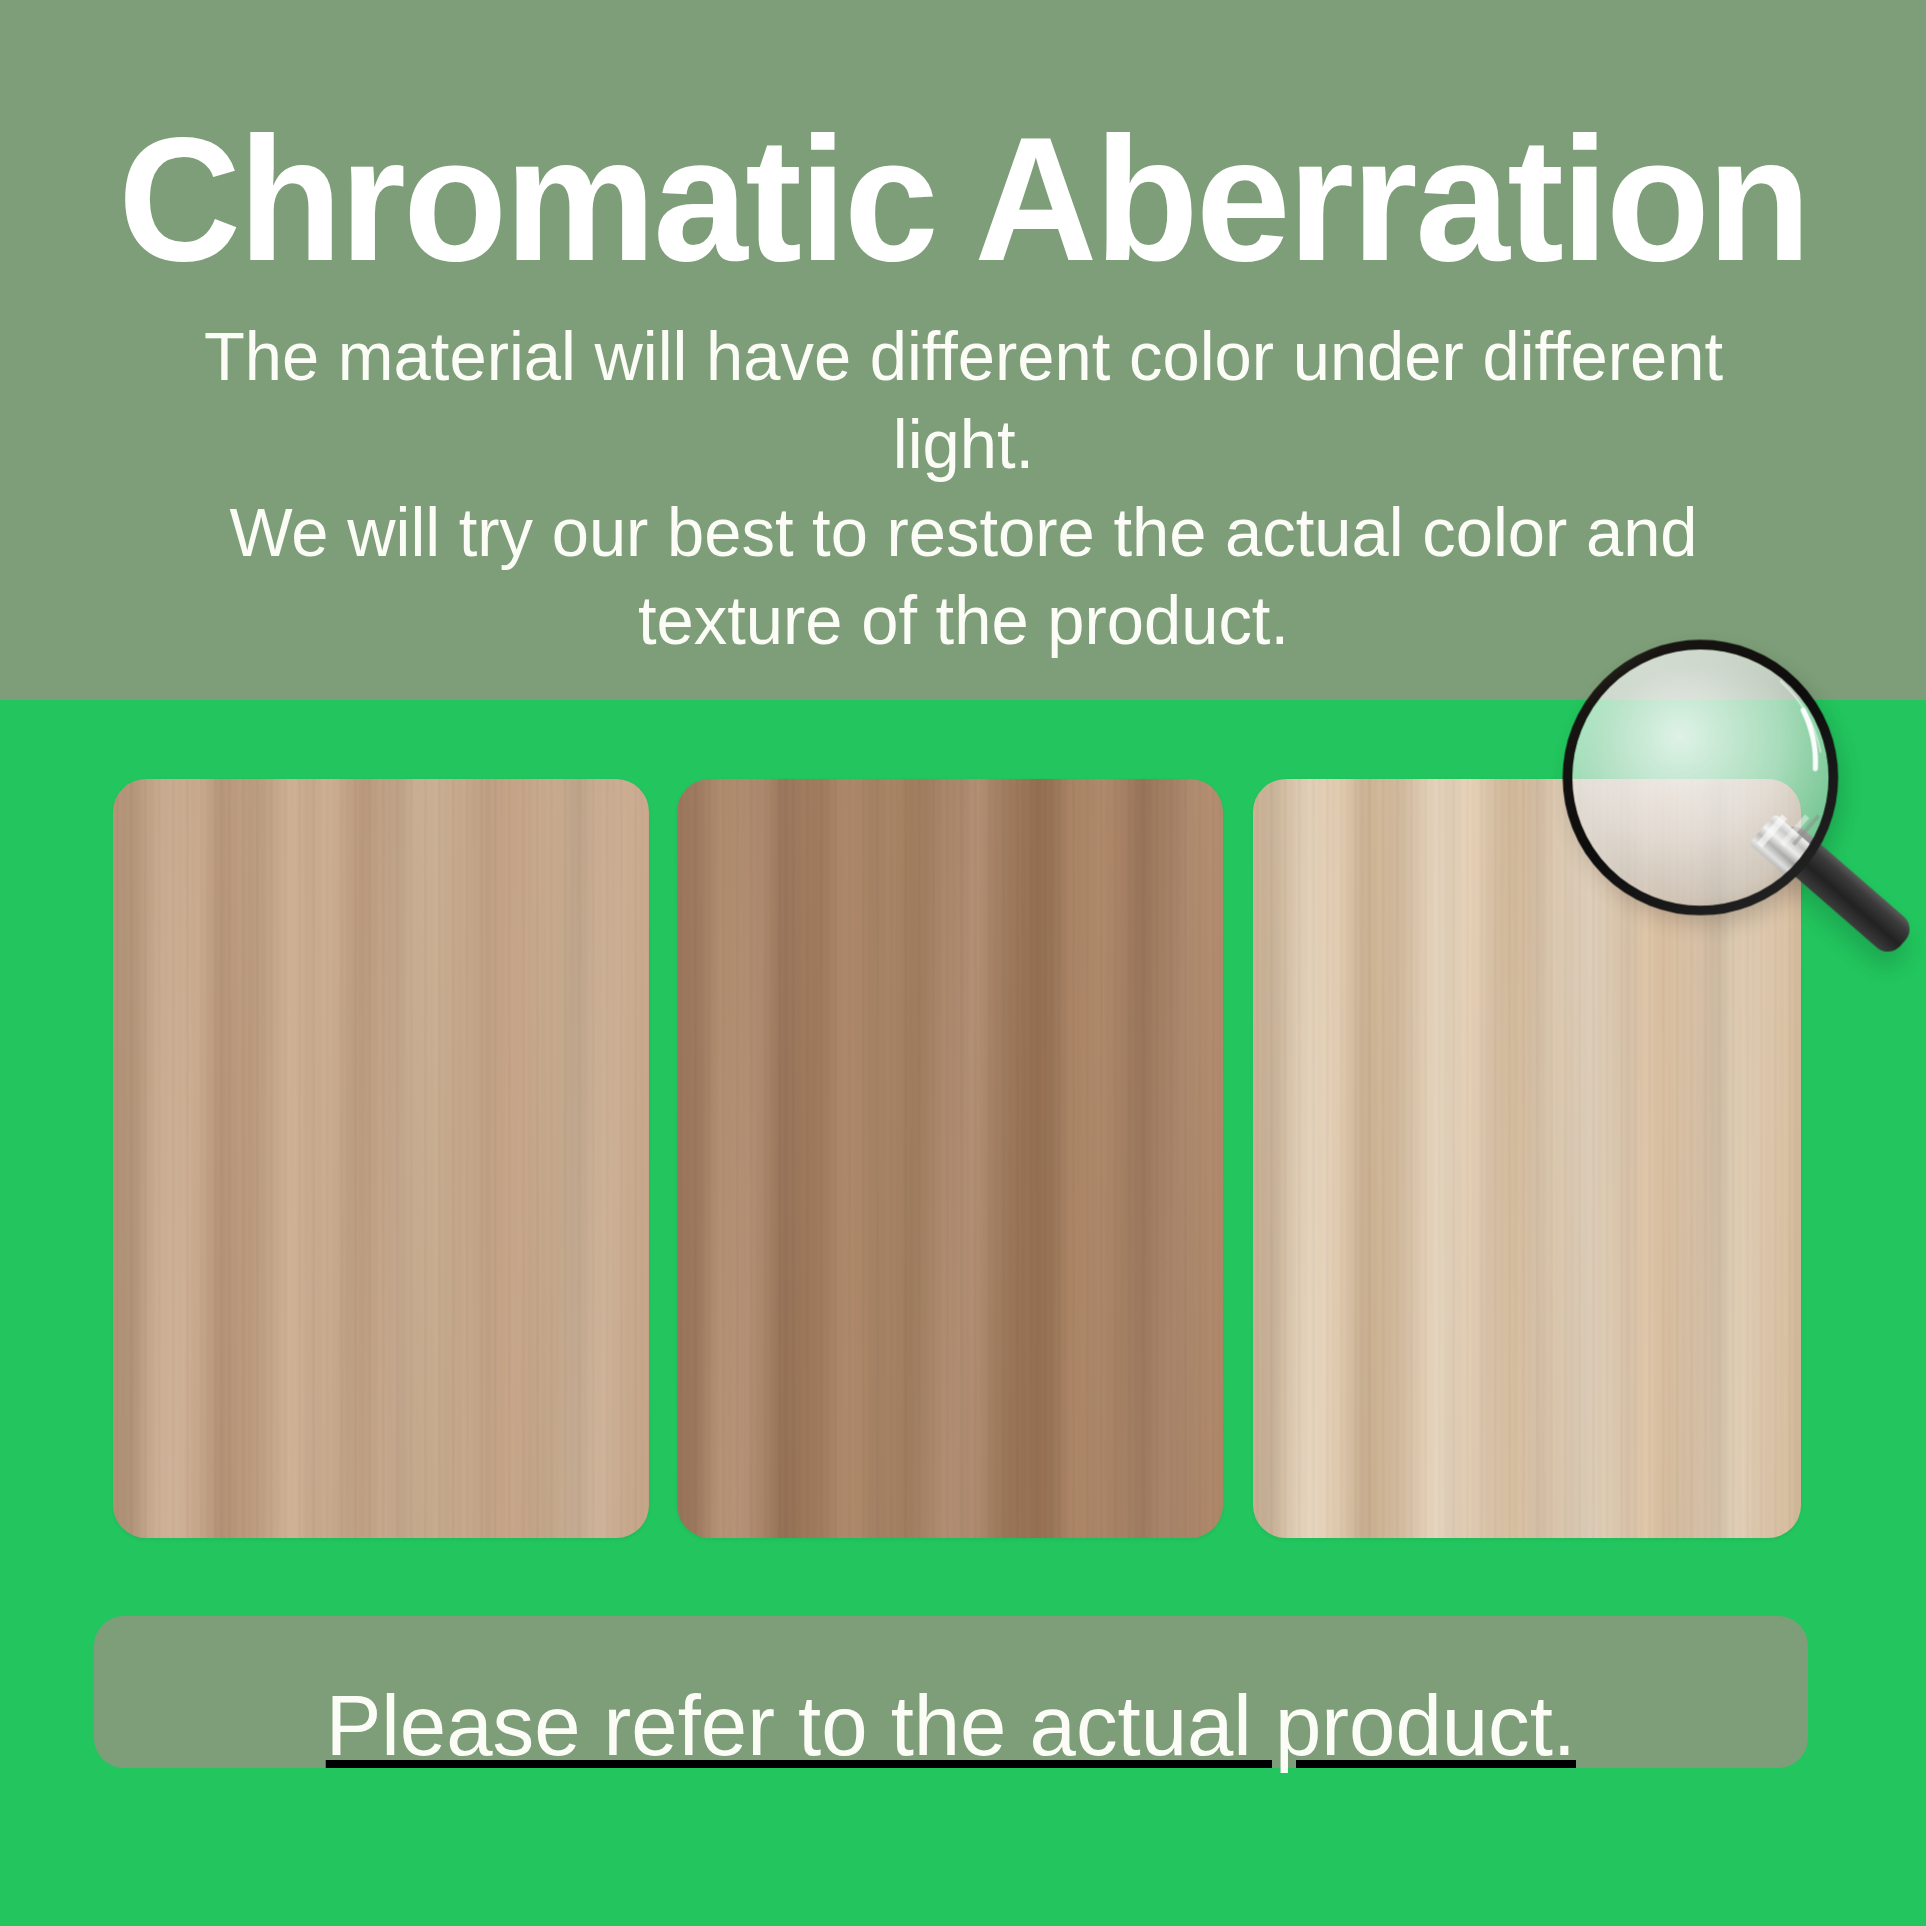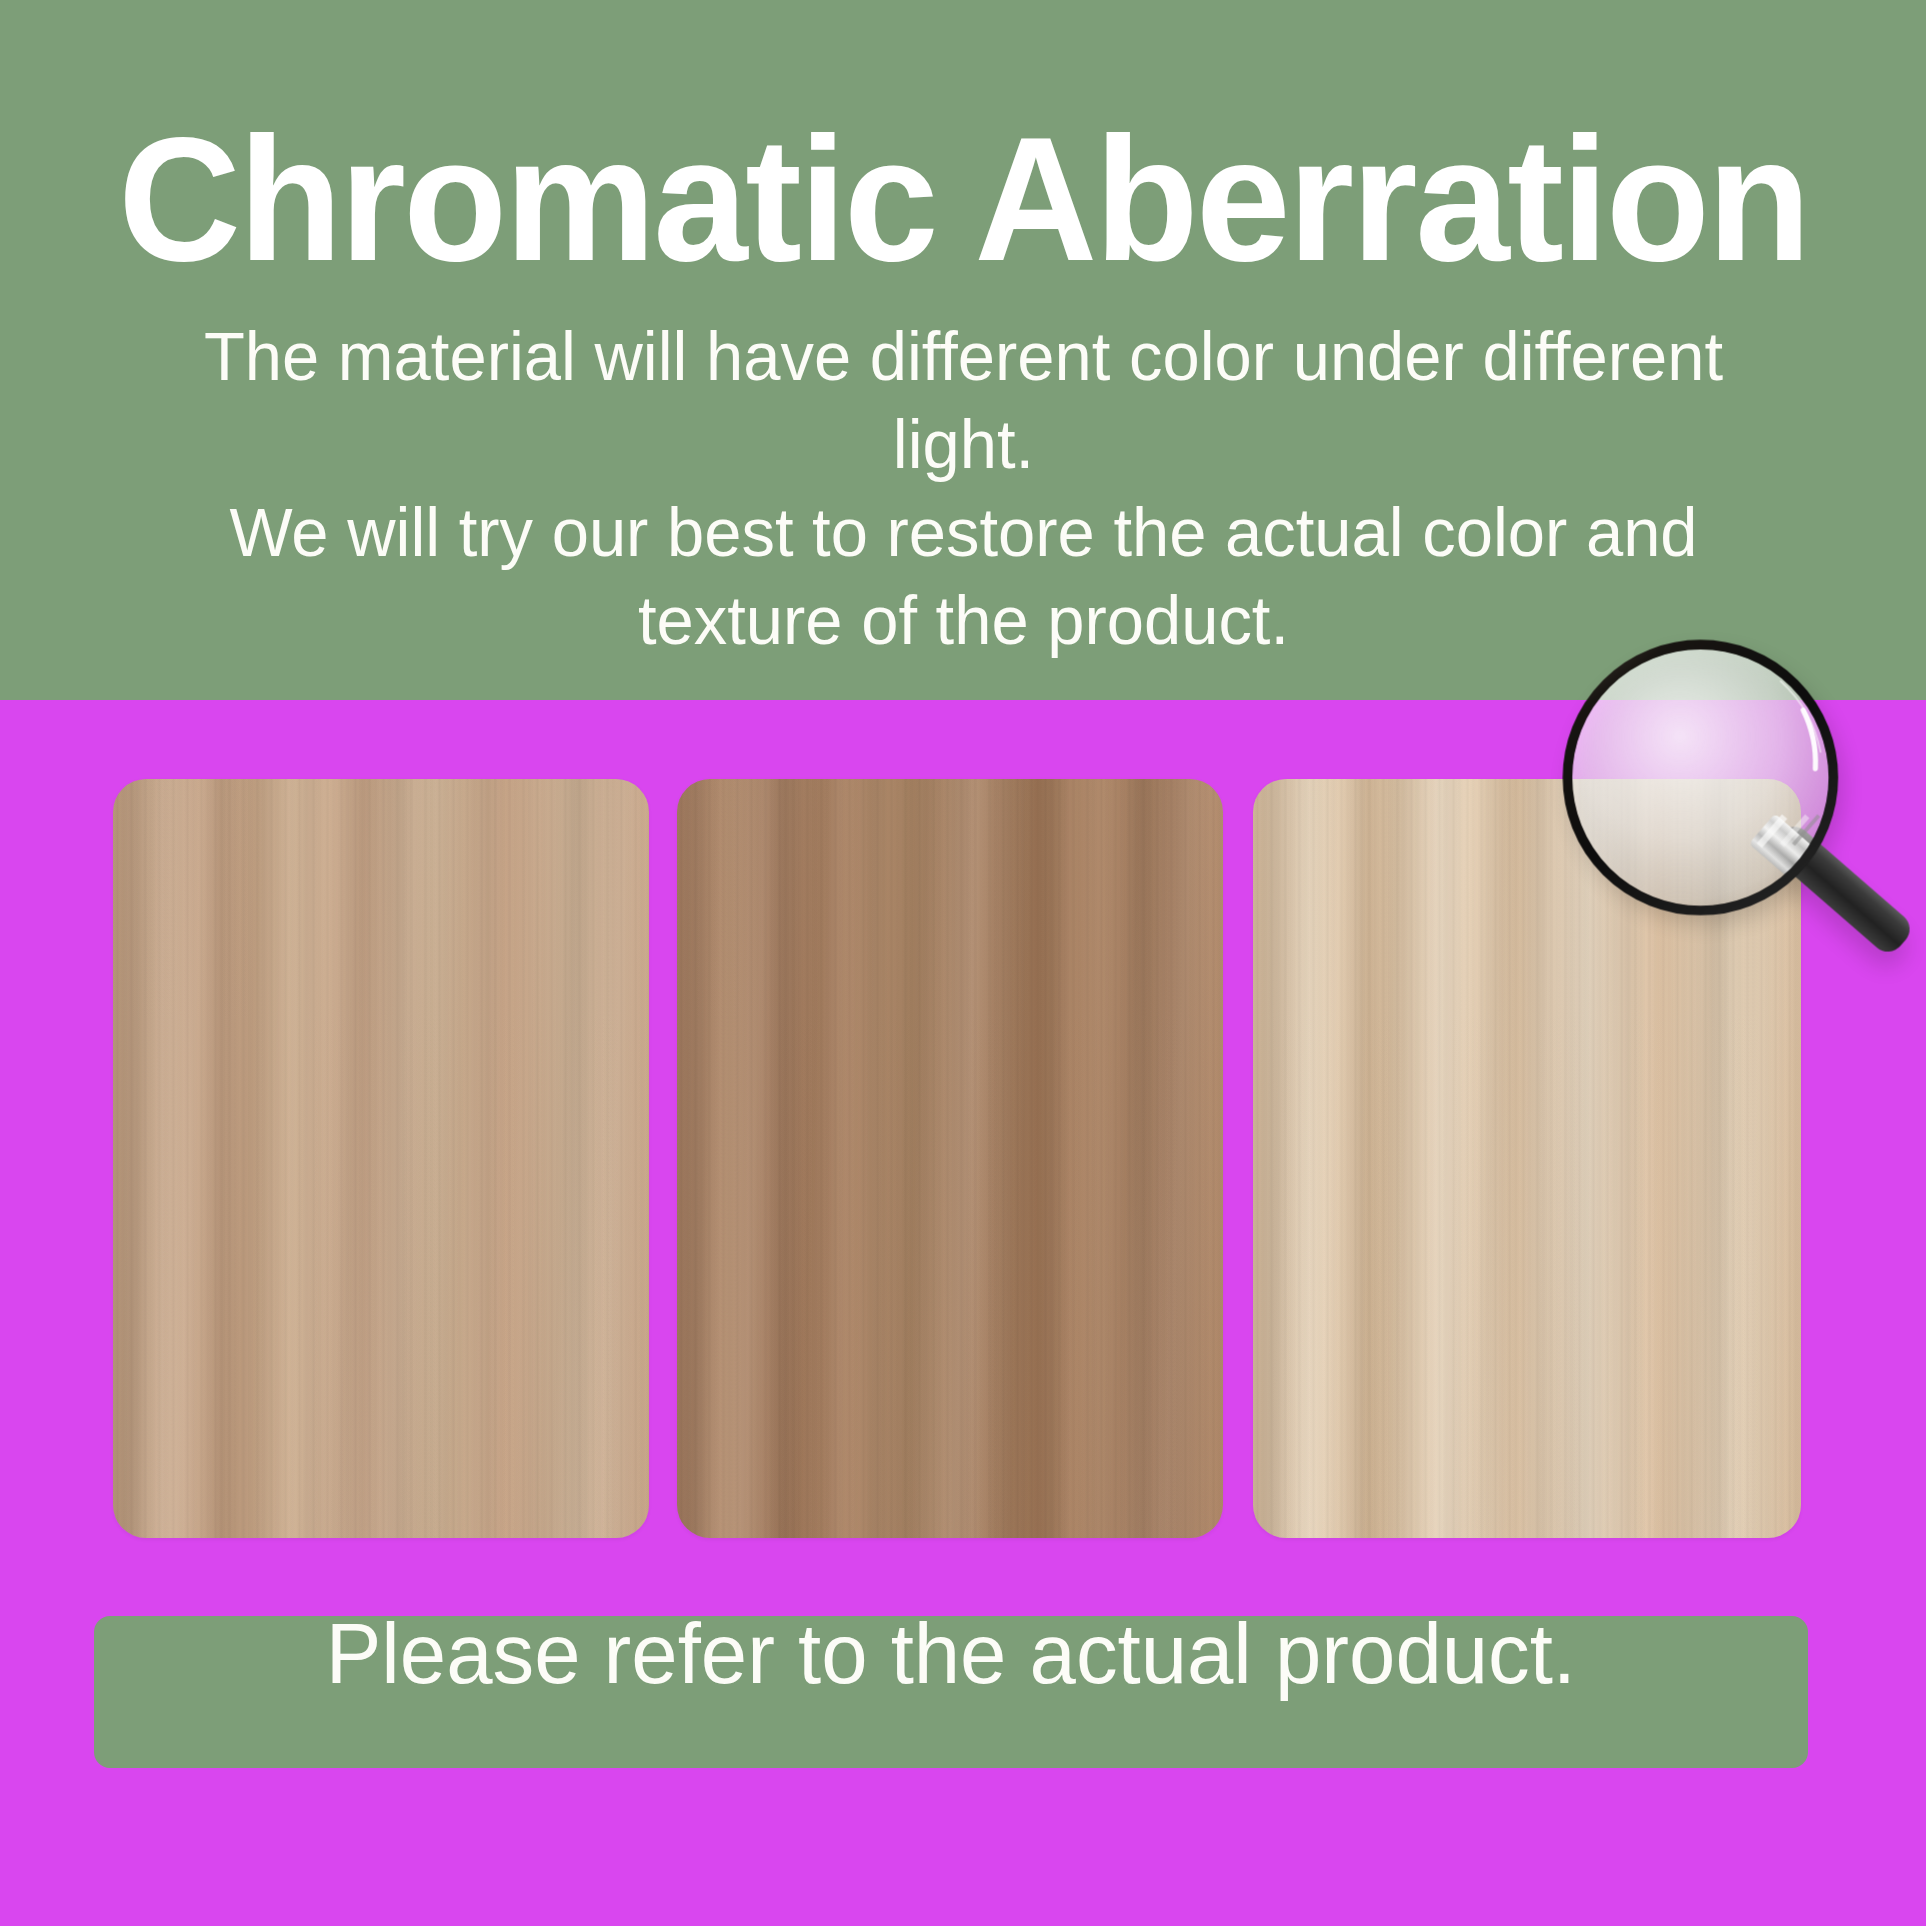--- a/index.html
+++ b/index.html
@@ -7,21 +7,21 @@
   html, body {
     width: 1926px; height: 1926px;
     background: #efefef;
     font-family: "Liberation Sans", "DejaVu Sans", sans-serif;
     overflow: hidden;
   }
 
   #page {
     position: relative;
     width: 1926px; height: 1926px;
-    background: #d946ef;
+    background: #22c55e;
     overflow: hidden;
   }
 
   
   #header {
     position: absolute;
     left: 0; top: 0;
     width: 1926px; height: 700px;
     background: #7d9e78;
     display: flex;
@@ -117,24 +117,25 @@
         rgba(0,0,0,0.05) 86%,
         rgba(255,255,255,0.03) 100%);
   }
 
   
   #banner {
     position: absolute;
     left: 94px; top: 1616px;
     width: 1714px; height: 152px;
     background: #7d9e78;
-    border-radius: 16px;
+    border-radius: 30px;
     display: flex;
-    align-items: flex-start;
+    align-items: flex-end;
     justify-content: center;
+    text-decoration: underline;
   }
   #banner-text {
     color: #fcfcf7;
     font-family: "Liberation Sans Narrow", "Liberation Sans", "DejaVu Sans Condensed", sans-serif;
     font-weight: 400;
     font-size: 85px;
     line-height: 1;
     white-space: nowrap;
     transform: scaleX(0.98);
     margin-top: -5.1px;

